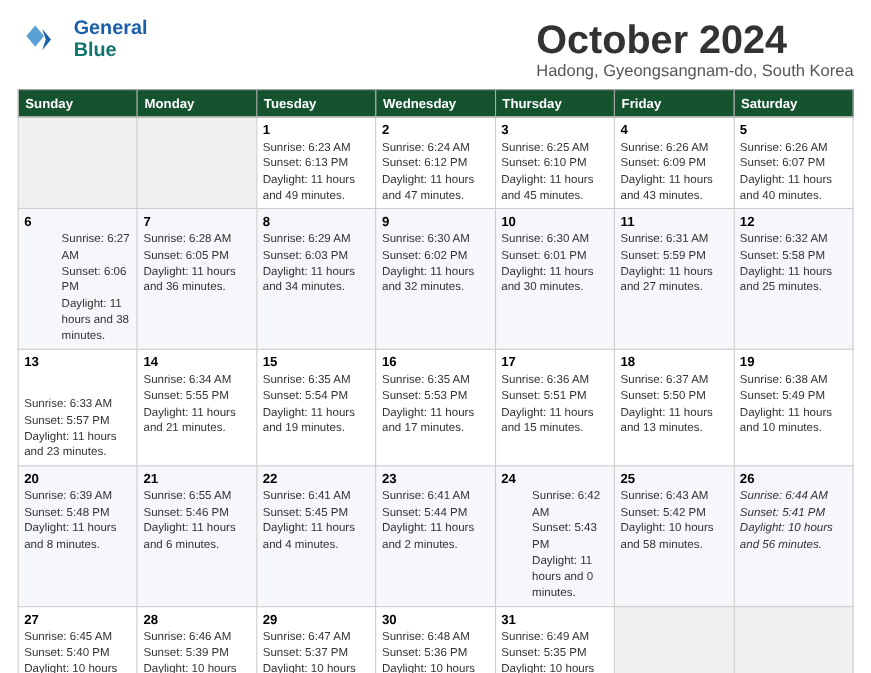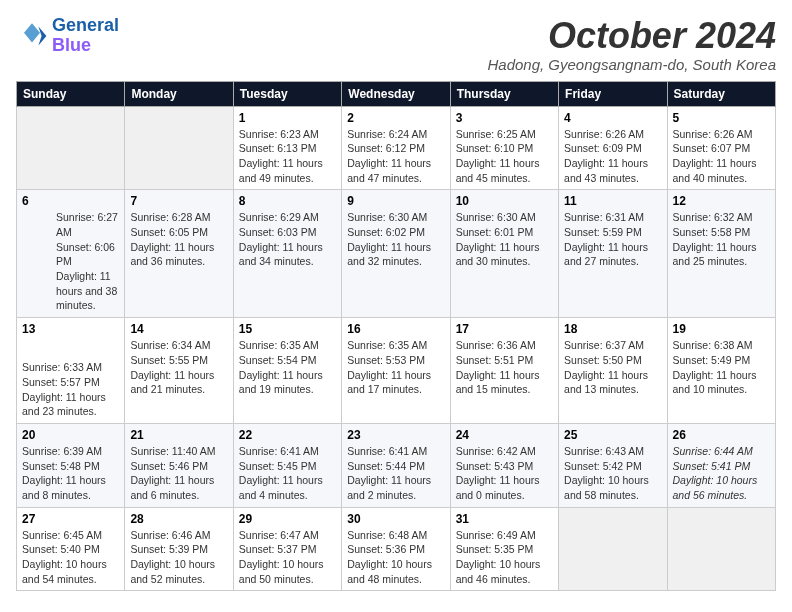--- a/index.html
+++ b/index.html
@@ -12,54 +12,53 @@
     }
     .header {
       display: flex;
       justify-content: space-between;
       align-items: flex-start;
       margin-bottom: 8px;
     }
     .logo {
       display: flex;
       align-items: center;
-      gap: 4px;
+      gap: 19px;
     }
     .logo-text {
       font-size: 18px;
       font-weight: bold;
       color: #333;
       line-height: 1.1;
     }
     .logo-text span { color: #1a5fa8; }
     .logo-icon {
       width: 32px;
       height: 32px;
     }
     .title-block {
-      text-align: right;
-      font-style: italic;
+      text-align: left;
     }
     .month-title {
       font-size: 36px;
       font-weight: bold;
       color: #333;
       line-height: 1.1;
     }
     .subtitle {
       font-size: 15px;
       color: #555;
     }
     .calendar {
       width: 100%;
       border-collapse: collapse;
       font-size: 11px;
     }
     .calendar th {
-      background: #0f172a;
+      background: #14532d;
       color: #fff;
       text-align: left;
       padding: 5px 6px;
       font-size: 12px;
       font-weight: bold;
       border: 1px solid #aaa;
     }
     .calendar td {
       border: 1px solid #ccc;
       vertical-align: top;
@@ -93,21 +92,21 @@
 <body>
 
 <div class="header">
   <div class="logo">
     <svg class="logo-icon" viewBox="0 0 40 40">
       <polygon points="28,8 38,20 28,32 32,20" fill="#1a5fa8"></polygon>
       <polygon points="20,4 30,16 20,28 10,16" fill="#5a9fd4"></polygon>
     </svg>
     <div class="logo-text">
       <div><span>General</span></div>
-      <div><span style="color:#8b5cf6">Blue</span></div>
+      <div><span style="color:#0f766e">Blue</span></div>
     </div>
   </div>
   <div class="title-block">
     <div class="month-title">October 2024</div>
     <div class="subtitle">Hadong, Gyeongsangnam-do, South Korea</div>
   </div>
 </div>
 
 <table class="calendar">
   <thead>
@@ -246,39 +245,39 @@
       </tr>
       <tr>
         <td>
           <span class="day-num">20</span>
           <div class="cell-text" style="white-space: pre-line;">Sunrise: 6:39 AM
 Sunset: 5:48 PM
 Daylight: 11 hours and 8 minutes.</div>
         </td>
         <td>
           <span class="day-num">21</span>
-          <div class="cell-text" style="white-space: pre-line;">Sunrise: 11:40 AM
+          <div class="cell-text" style="white-space: pre-line;">Sunrise: 6:55 AM
 Sunset: 5:46 PM
 Daylight: 11 hours and 6 minutes.</div>
         </td>
         <td>
           <span class="day-num">22</span>
           <div class="cell-text" style="white-space: pre-line;">Sunrise: 6:41 AM
 Sunset: 5:45 PM
 Daylight: 11 hours and 4 minutes.</div>
         </td>
         <td>
           <span class="day-num">23</span>
           <div class="cell-text" style="white-space: pre-line;">Sunrise: 6:41 AM
 Sunset: 5:44 PM
 Daylight: 11 hours and 2 minutes.</div>
         </td>
         <td>
           <span class="day-num">24</span>
-          <div class="cell-text" style="white-space: pre-line;">Sunrise: 6:42 AM
+          <div class="cell-text" style="white-space: pre-line; margin-left: 28px;">Sunrise: 6:42 AM
 Sunset: 5:43 PM
 Daylight: 11 hours and 0 minutes.</div>
         </td>
         <td>
           <span class="day-num">25</span>
           <div class="cell-text" style="white-space: pre-line;">Sunrise: 6:43 AM
 Sunset: 5:42 PM
 Daylight: 10 hours and 58 minutes.</div>
         </td>
         <td>

